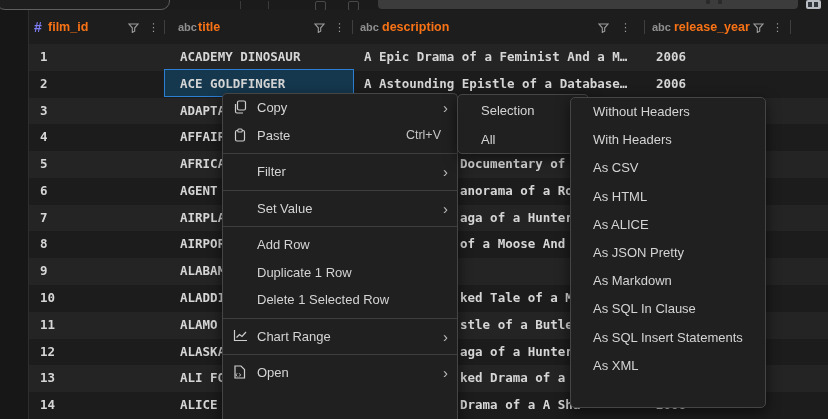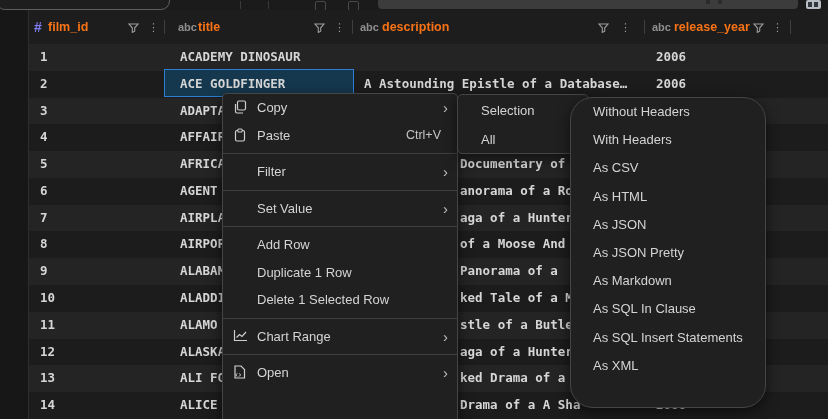--- a/index.html
+++ b/index.html
@@ -41,21 +41,21 @@
   .c-year{left:656px;}
 
   .sel-cell{position:absolute;left:164px;top:69px;width:190px;height:28px;background:#15384e;
             border:1px solid #2d7fd4;z-index:1;box-sizing:border-box;}
 
   
   .menu{position:absolute;background:#202021;border:1px solid #454546;border-radius:5px;
         box-shadow:0 4px 14px rgba(0,0,0,.55);z-index:10;box-sizing:border-box;}
   #menu-main{left:222px;top:93px;width:236px;height:340px;border-bottom:none;border-radius:5px 5px 0 0;}
   #menu-copy{left:457px;top:94px;width:132px;height:60px;padding-top:1px;}
-  #menu-export{left:570px;top:97px;width:196px;height:311px;border-radius:23px;}
+  #menu-export{left:570px;top:97px;width:196px;height:311px;}
   .mi{position:relative;height:27.5px;line-height:27.5px;font-size:13px;color:#d4d4d4;padding-left:34px;cursor:pointer;}
   .mi .micon{position:absolute;left:10px;top:6px;width:16px;height:16px;color:#cfcfcf;}
   .mi .arrow{position:absolute;right:9px;top:0;font-size:15px;color:#bdbdbd;line-height:27.5px;}
   .mi .shortcut{position:absolute;right:16px;top:0;color:#c5c5c5;line-height:27.5px;font-size:12.5px;}
   .msep{height:9px;position:relative;}
   .msep::after{content:"";position:absolute;left:0;right:0;top:4px;height:1px;background:#3e3e40;}
   #menu-copy .mi{height:29px;line-height:29px;padding-left:23px;}
   #menu-copy .mi .arrow{line-height:29px;right:10px;}
   #menu-export .mi{height:28.2px;line-height:28.2px;padding-left:22px;}
   svg{display:block;}
@@ -122,20 +122,21 @@
 
   <div class="gutter"></div>
 
   <div class="sel-cell"></div>
 
   <div class="rows" id="rowsBox">
       <div class="row odd">
         <div class="gut"></div>
         <div class="cell c-id">1</div>
         <div class="cell c-title">ACADEMY DINOSAUR</div>
+        <div class="cell c-desc">A Epic Drama of a Feminist And a M…</div>
         <div class="cell c-year">2006</div>
       </div>
       <div class="row even">
         <div class="gut"></div>
         <div class="cell c-id">2</div>
         <div class="cell c-title">ACE GOLDFINGER</div>
         <div class="cell c-desc">A Astounding Epistle of a Database…</div>
         <div class="cell c-year">2006</div>
       </div>
       <div class="row odd">
@@ -169,21 +170,20 @@
       <div class="row even">
         <div class="gut"></div>
         <div class="cell c-id">8</div>
         <div class="cell c-title">AIRPOR</div>
         <div class="cell c-desc frag">of a Moose And a</div>
       </div>
       <div class="row odd">
         <div class="gut"></div>
         <div class="cell c-id">9</div>
         <div class="cell c-title">ALABAM</div>
-        <div class="cell c-desc frag">Panorama of a</div>
       </div>
       <div class="row even">
         <div class="gut"></div>
         <div class="cell c-id">10</div>
         <div class="cell c-title">ALADDI</div>
         <div class="cell c-desc frag">ked Tale of a Ma</div>
       </div>
       <div class="row odd">
         <div class="gut"></div>
         <div class="cell c-id">11</div>
@@ -251,20 +251,20 @@
   <div class="menu" id="menu-copy">
       <div class="mi"><span>Selection</span><span class="arrow">›</span></div>
       <div class="mi"><span>All</span><span class="arrow">›</span></div>
     </div>
 
   <div class="menu" id="menu-export">
       <div class="mi"><span>Without Headers</span></div>
       <div class="mi"><span>With Headers</span></div>
       <div class="mi"><span>As CSV</span></div>
       <div class="mi"><span>As HTML</span></div>
-      <div class="mi"><span>As JSON</span></div>
+      <div class="mi"><span>As ALICE</span></div>
       <div class="mi"><span>As JSON Pretty</span></div>
       <div class="mi"><span>As Markdown</span></div>
       <div class="mi"><span>As SQL In Clause</span></div>
       <div class="mi"><span>As SQL Insert Statements</span></div>
       <div class="mi"><span>As XML</span></div>
     </div>
 </div>
 
 </body></html>

